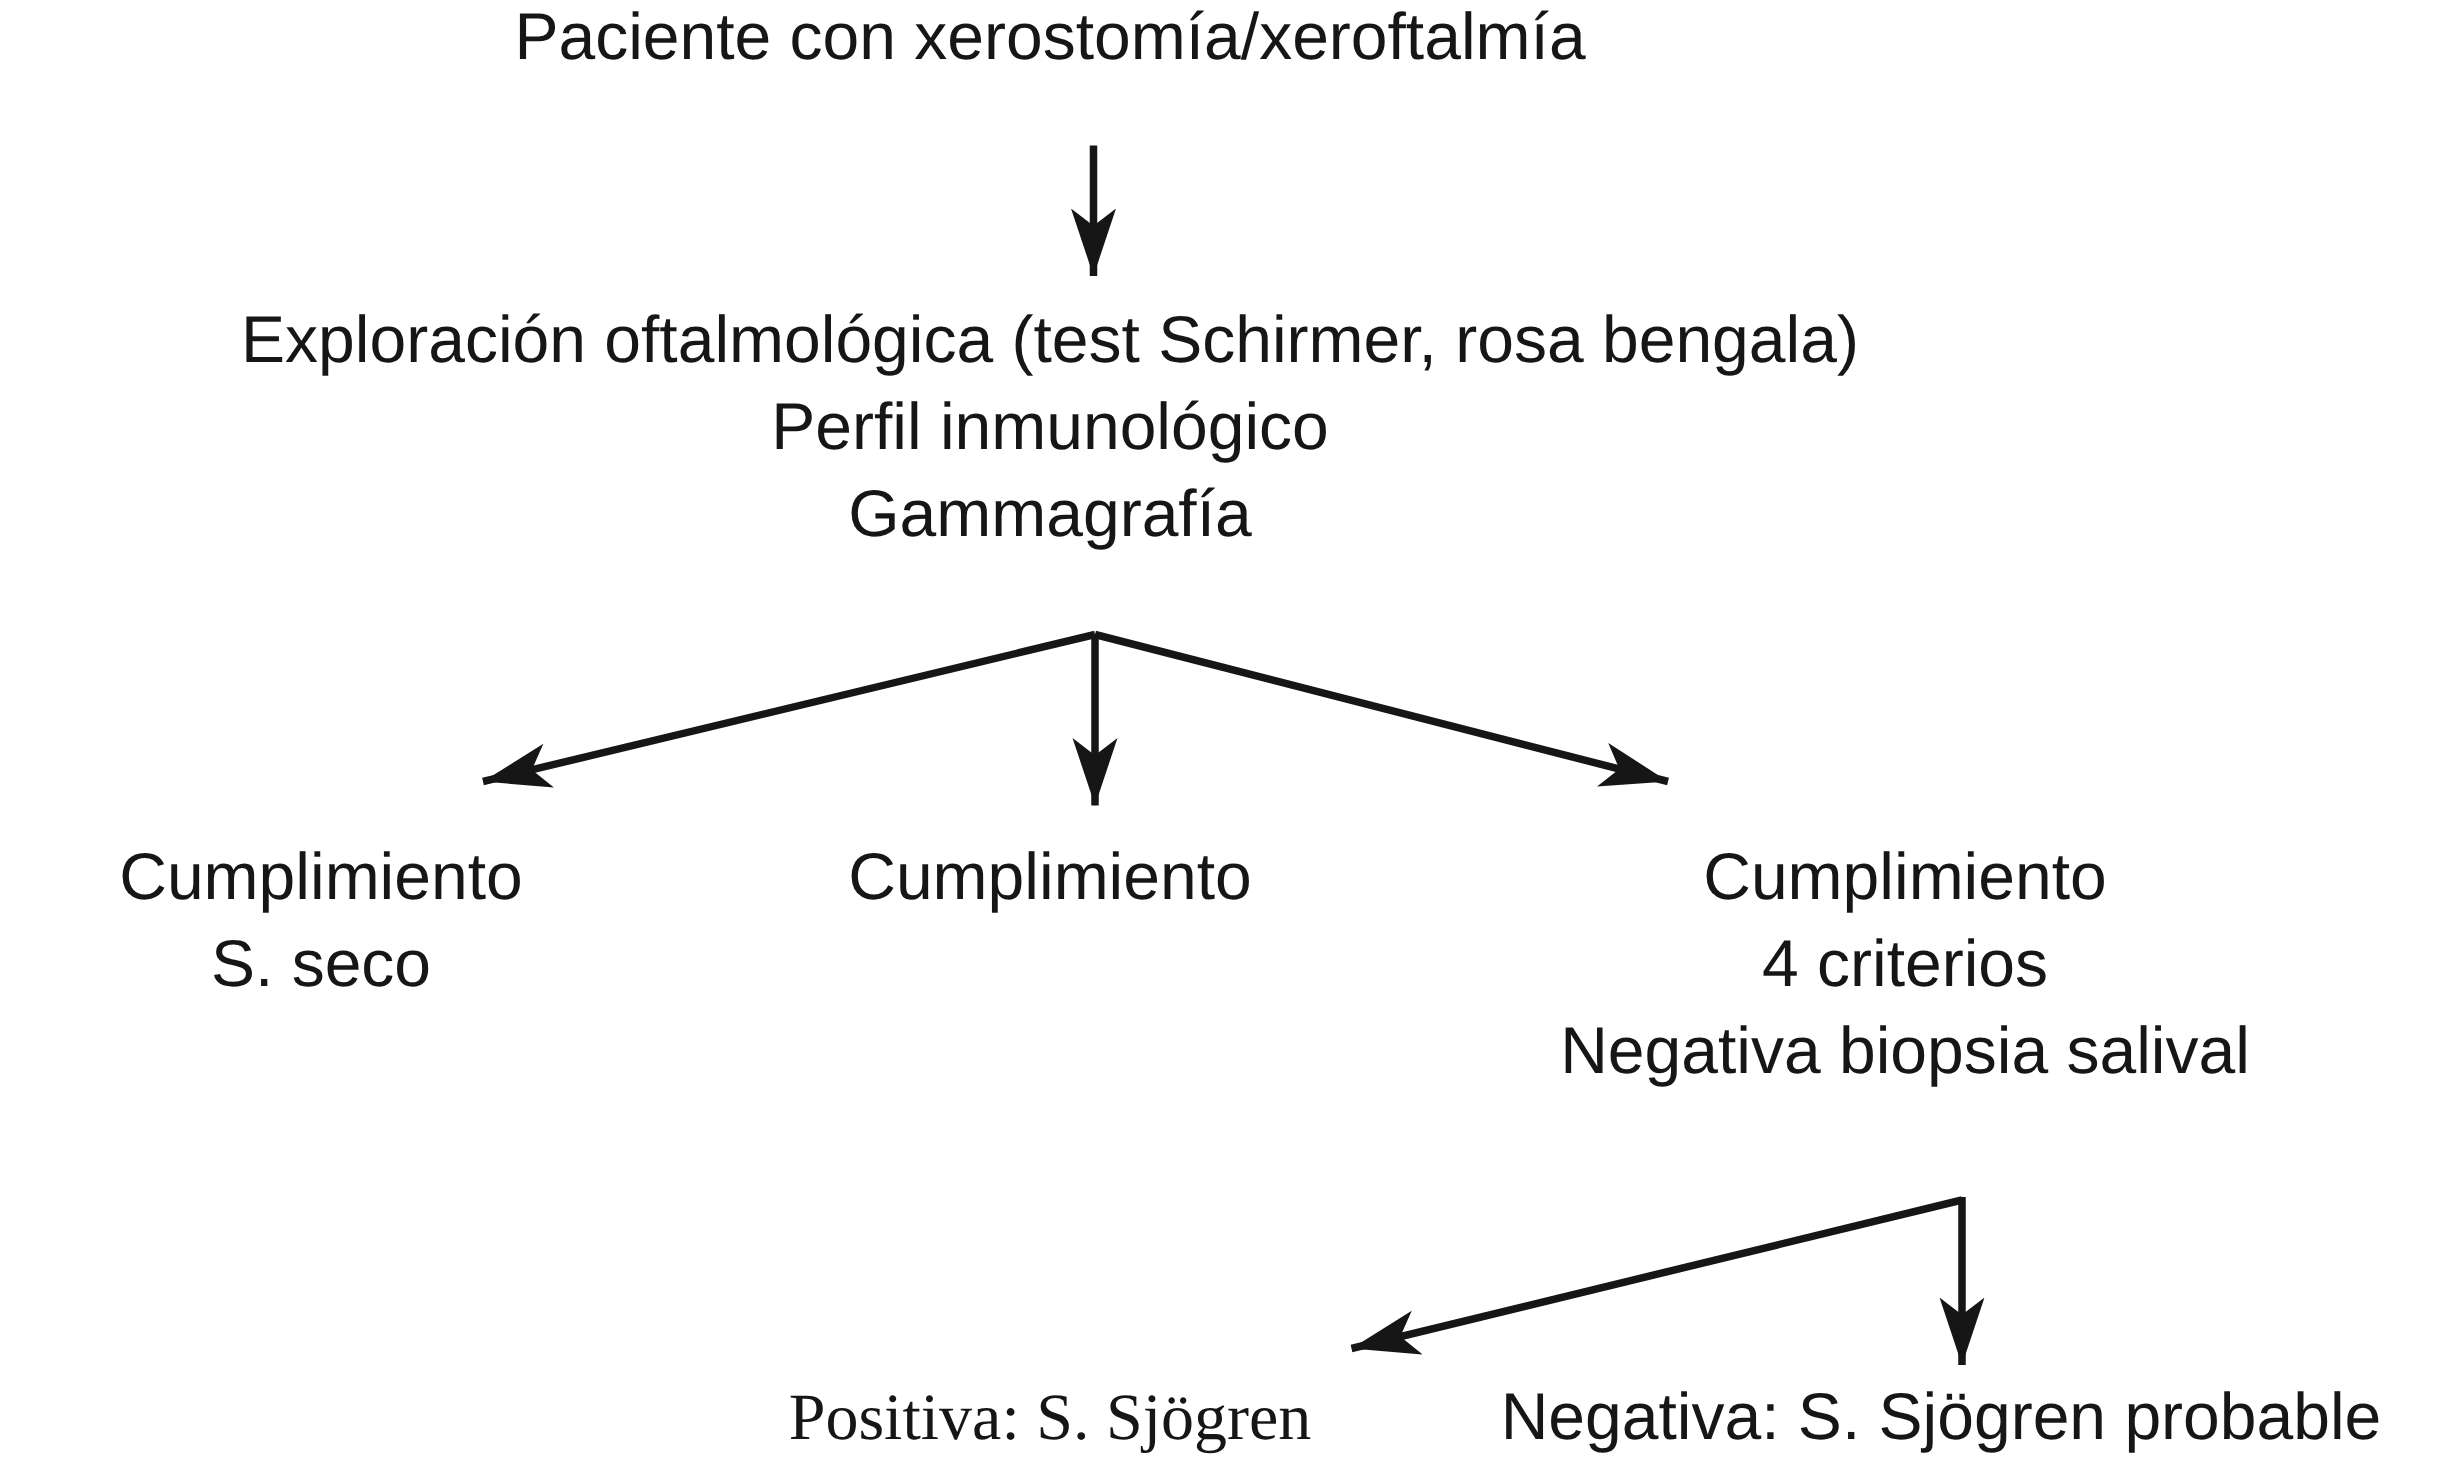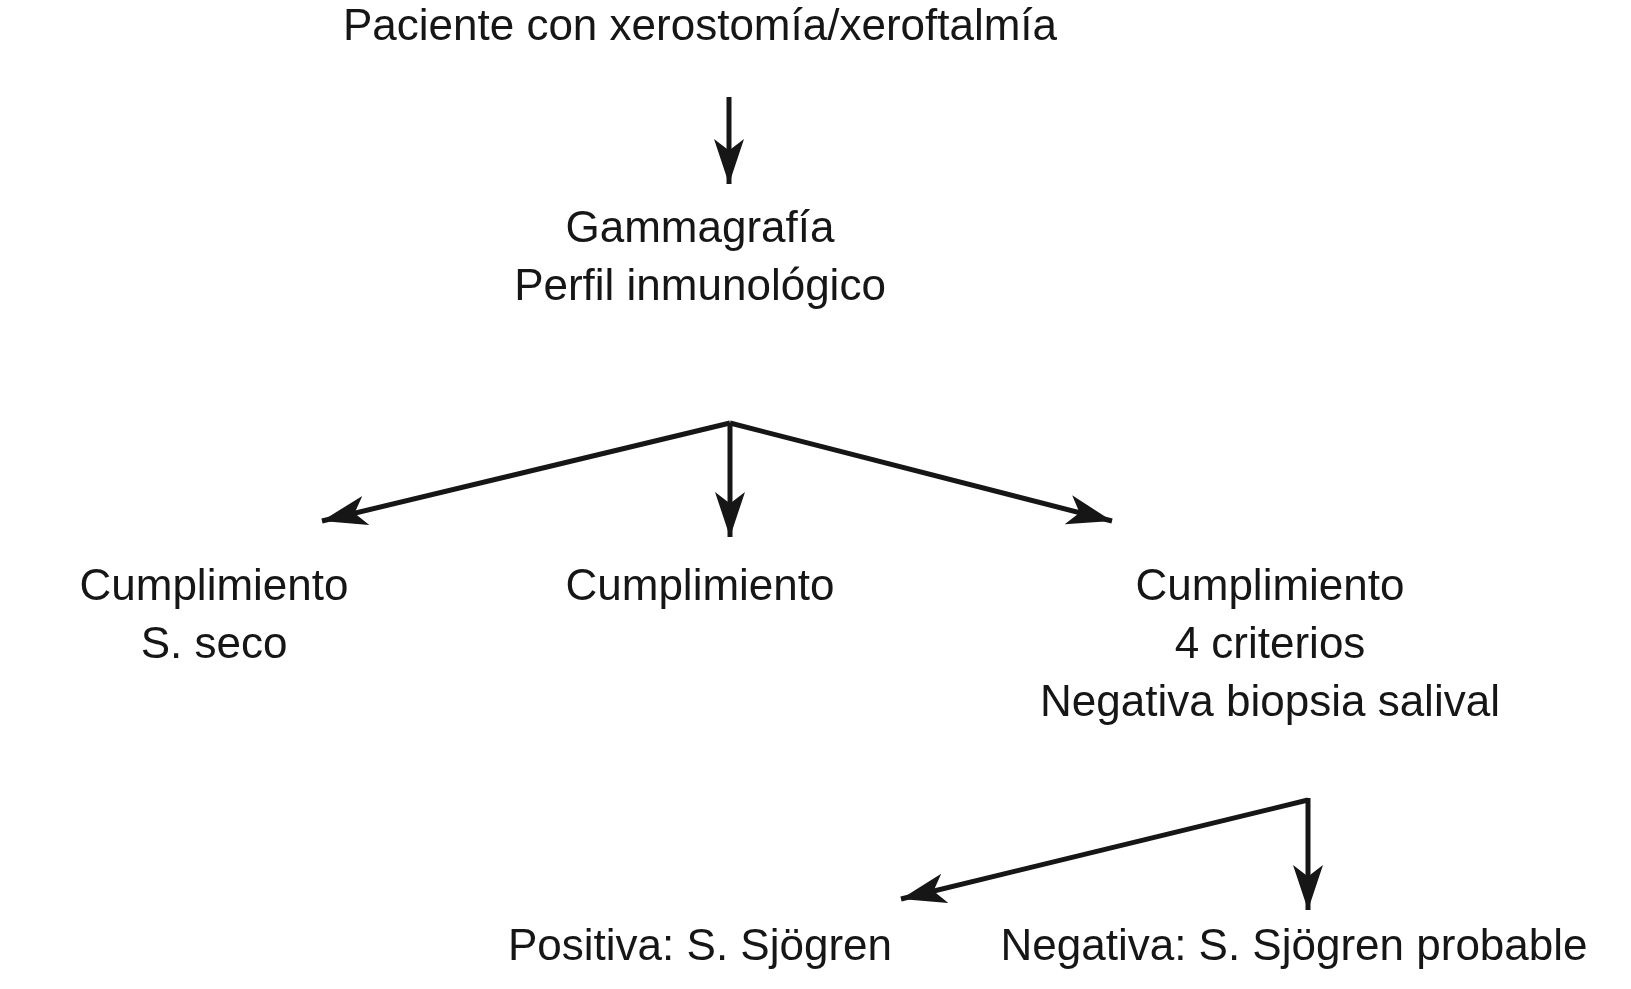--- a/index.html
+++ b/index.html
@@ -32,21 +32,21 @@
     text-align: center;
     font-size: 44px;
     line-height: 58px;
     white-space: nowrap;
   }
   .title-node     { top: -4px;  left: 0px;    width: 1400px; }
   .workup-node    { top: 198px; left: 0px;    width: 1400px; }
   .branch-left    { top: 556px; left: 4px;    width: 420px;  }
   .branch-center  { top: 556px; left: 480px;  width: 440px;  }
   .branch-right   { top: 556px; left: 1005px; width: 530px;  }
-  .outcome-pos    { top: 916px; left: 480px;  width: 440px;  }
+  .outcome-pos    { top: 916px; left: 480px;  width: 440px; font-family: Liberation Serif, serif;  }
   .outcome-neg    { top: 916px; left: 950px;  width: 688px;  }
 </style>
 </head>
 <body>
 
 <div class="canvas">
 
   <svg class="arrow-layer" viewBox="0 0 1631 989" xmlns="http://www.w3.org/2000/svg">
     <defs>
       <marker id="ah" markerWidth="10" markerHeight="7" refX="9" refY="3" orient="auto" markerUnits="strokeWidth">
@@ -60,22 +60,23 @@
     <line x1="730" y1="423" x2="730" y2="537" marker-end="url(#ah)"></line>
     <line x1="730" y1="423" x2="1112" y2="521" marker-end="url(#ah)"></line>
 
     <line x1="1308" y1="798" x2="1308" y2="910" marker-end="url(#ah)"></line>
     <line x1="1308" y1="800" x2="901" y2="899" marker-end="url(#ah)"></line>
   </svg>
 
   <div class="txt title-node">Paciente con xerostomía/xeroftalmía</div>
 
   <div class="txt workup-node">
+    <div>Exploración oftalmológica (test Schirmer, rosa bengala)</div>
+    <div>Perfil inmunológico</div>
     <div>Gammagrafía</div>
-    <div>Perfil inmunológico</div>
   </div>
 
   <div class="txt branch-left">
     <div>Cumplimiento</div>
     <div>S. seco</div>
   </div>
 
   <div class="txt branch-center">
     <div>Cumplimiento</div>
   </div>

